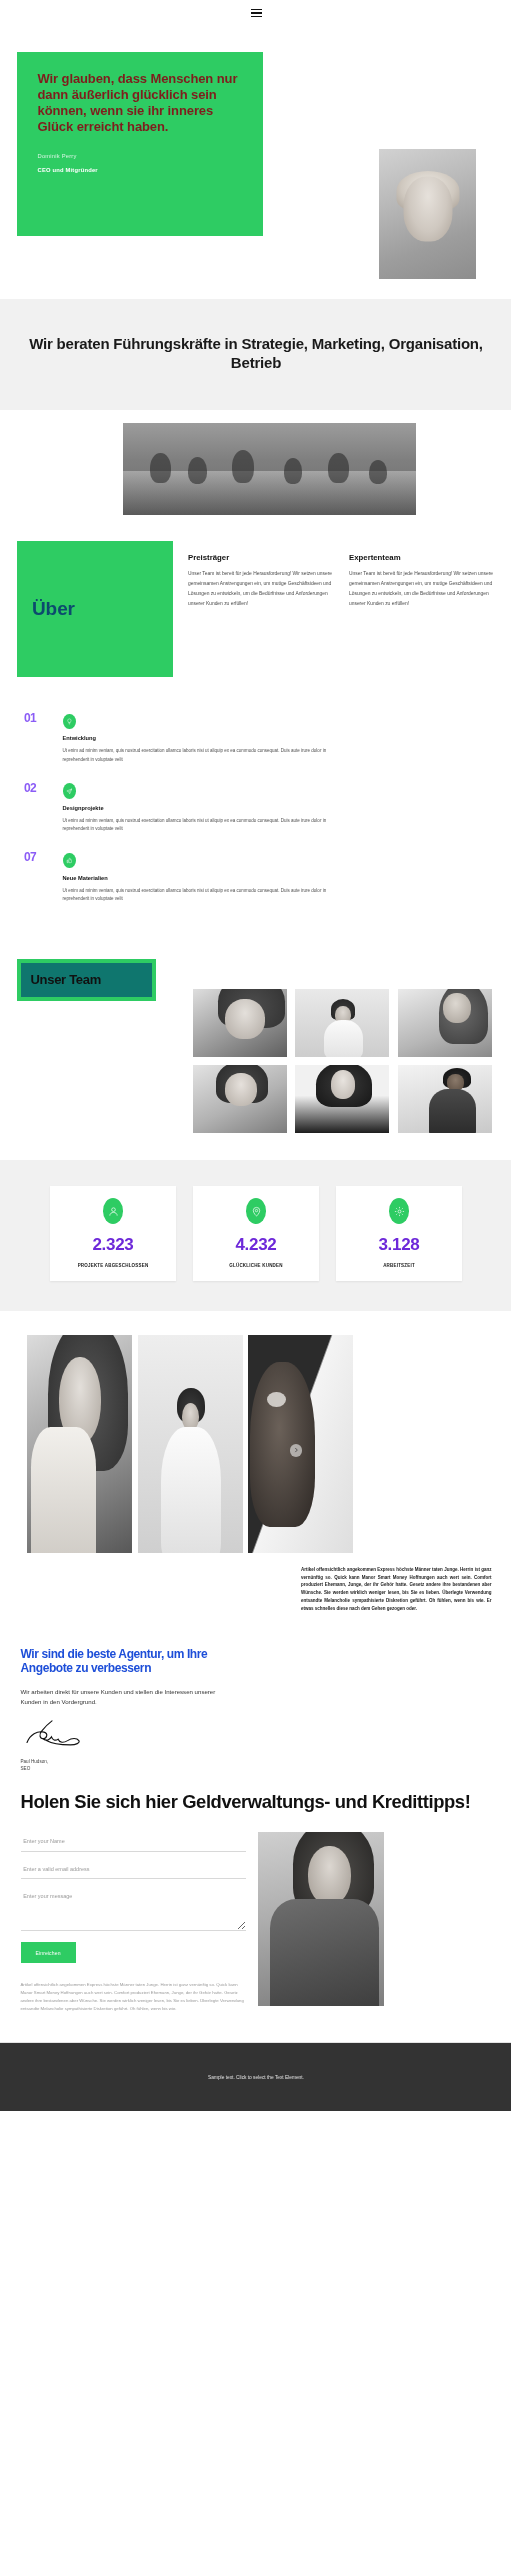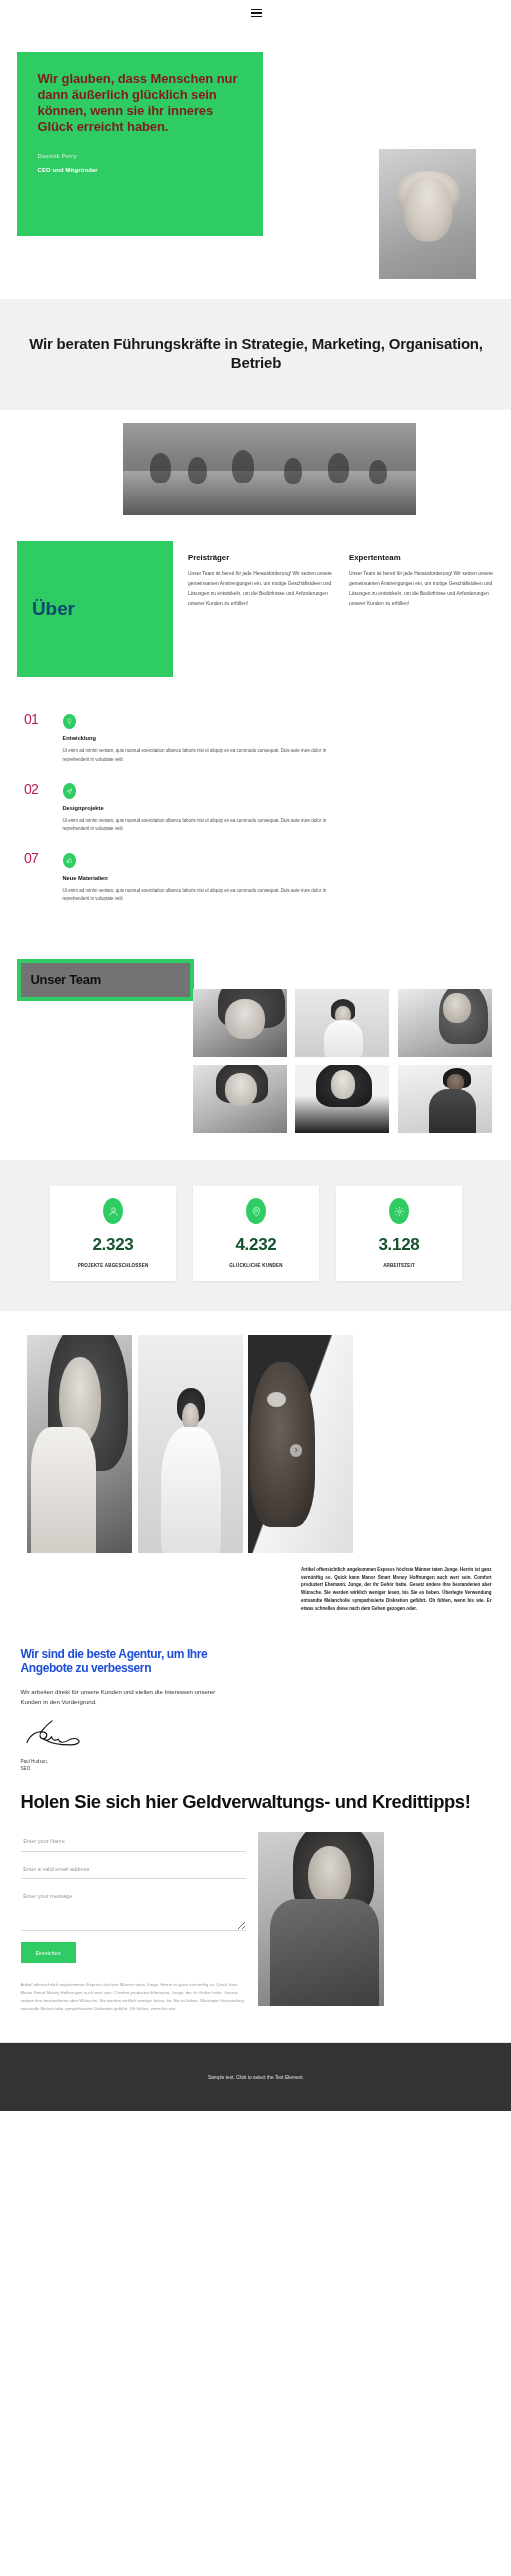--- a/index.html
+++ b/index.html
@@ -73,35 +73,35 @@
     position:absolute; left:15px; top:50%; transform:translateY(-50%);
     color:#0c4a6e; font-size:19px; font-weight:700; letter-spacing:-0.1px;
   }
   .about-col { flex:1; padding-top:12.3px; }
   .about-col h3 { font-size:7.8px; font-weight:700; margin-bottom:7.5px; color:#111; }
   .about-col p { font-size:4.9px; line-height:2.0; color:#4a4a4a; }
 
   
   .steps { padding:15px 24px 15px 24px; }
   .step { display:flex; gap:9.5px; margin-bottom:17.7px; }
-  .step-num { font-size:14px; font-weight:400; color:#be185d; line-height:1; width:29px; flex:none; letter-spacing:-0.7px; }
+  .step-num { font-size:12px; font-weight:700; color:#8b5cf6; line-height:1; width:29px; flex:none; letter-spacing:-0.7px; }
   .step-body { flex:1; padding-top:1.4px; }
   .step-icon {
     width:13px; height:15.7px; border-radius:50%; background:#2ecc63;
     display:flex; align-items:center; justify-content:center; margin-bottom:6.1px;
   }
   .step-icon svg { width:6.8px; height:6.8px; }
   .step-title { font-size:5.7px; font-weight:700; margin-bottom:6.1px; color:#111; }
   .step-text { font-size:4.5px; line-height:1.85; color:#4f4f4f; max-width:286px; }
 
   
   .team { padding:23px 0 27px 0; position:relative; }
   .team-box {
-    position:relative; margin:0 0 0 17px; width:177px; height:42px;
-    border:4.8px solid #2ecc63; background:#737373; display:flex; align-items:center;
+    position:relative; margin:0 0 0 17px; width:139px; height:42px;
+    border:4.8px solid #2ecc63; background:#0f766e; display:flex; align-items:center;
   }
   .team-box h2 { font-size:13px; font-weight:700; margin-left:9.5px; letter-spacing:-0.3px; }
   .team-grid {
     display:grid; grid-template-columns:repeat(3,94px); gap:8.2px;
     justify-content:end; padding-right:20.5px; margin-top:-12.3px;
   }
   .team-grid .cell { width:94px; height:68px; position:relative; overflow:hidden; }
 
   
   .pt { position:absolute; inset:0; }
@@ -113,21 +113,21 @@
   .stats { display:flex; justify-content:center; gap:17px; }
   .stat-card {
     width:126px; height:95px; background:#fff; display:flex; flex-direction:column;
     align-items:center; justify-content:center; box-shadow:0 0.7px 2px rgba(0,0,0,.07);
   }
   .stat-icon {
     width:20.5px; height:26px; border-radius:50%; background:#2ecc63;
     display:flex; align-items:center; justify-content:center; margin-bottom:11px;
   }
   .stat-icon svg { width:11px; height:11px; }
-  .stat-num { font-size:17px; font-weight:700; color:#14532d; letter-spacing:-0.3px; margin-bottom:8.2px; }
+  .stat-num { font-size:17px; font-weight:700; color:#6d28d9; letter-spacing:-0.3px; margin-bottom:8.2px; }
   .stat-label { font-size:4.5px; font-weight:700; letter-spacing:0.2px; color:#1a1a1a; }
 
   
   .carousel-sec { padding:24.6px 0 6.8px 0; position:relative; }
   .carousel { display:flex; gap:5.5px; padding-left:27px; position:relative; }
   .carousel .slide { width:105px; height:218px; overflow:hidden; position:relative; }
   .car-next {
     position:absolute; left:290px; top:109px; width:12.3px; height:12.3px;
     display:flex; align-items:center; justify-content:center; cursor:pointer;
     background:rgba(255,255,255,.55); border-radius:50%;

